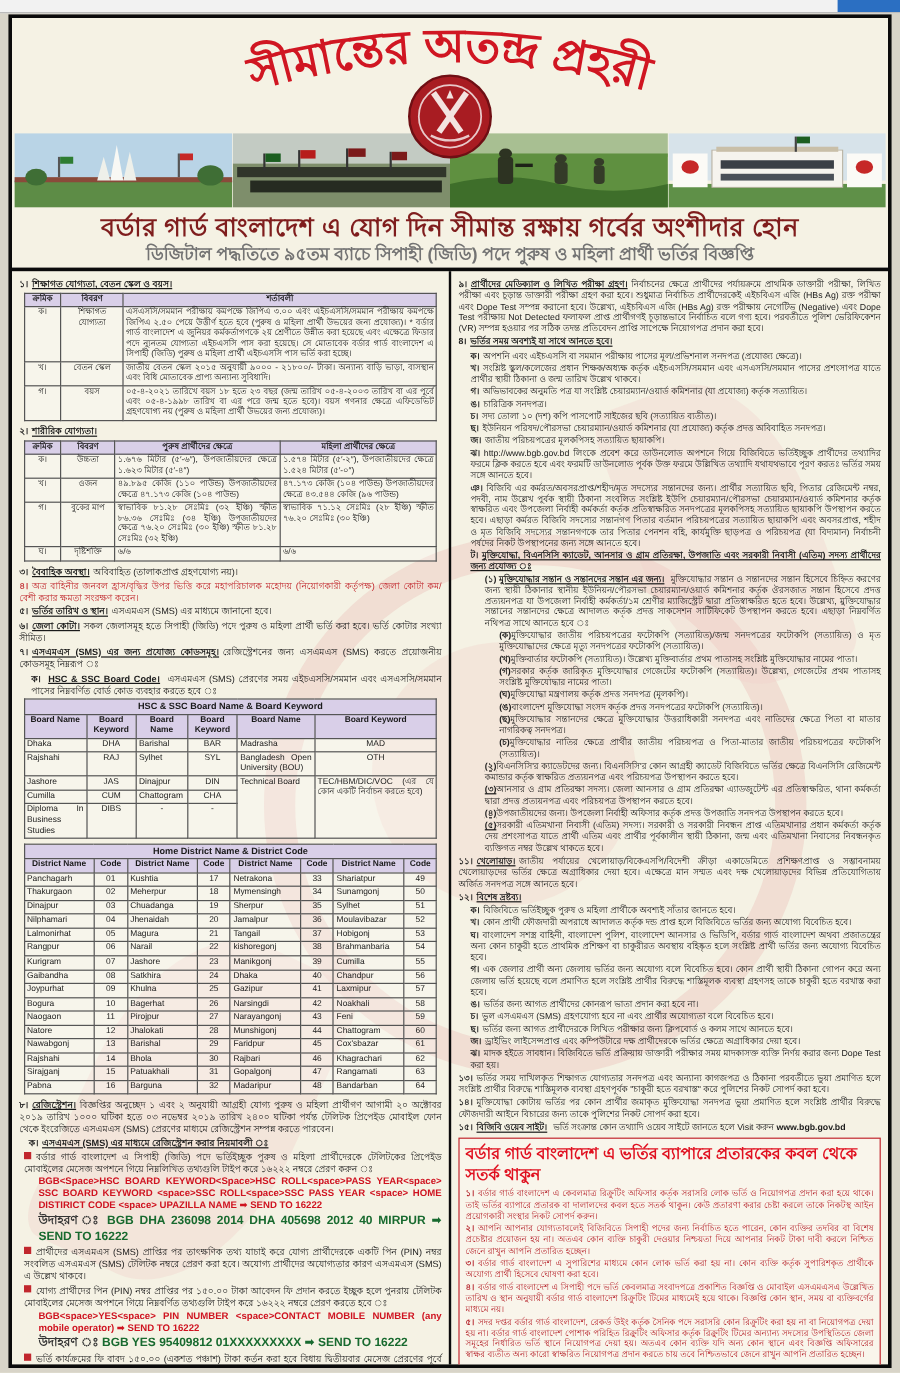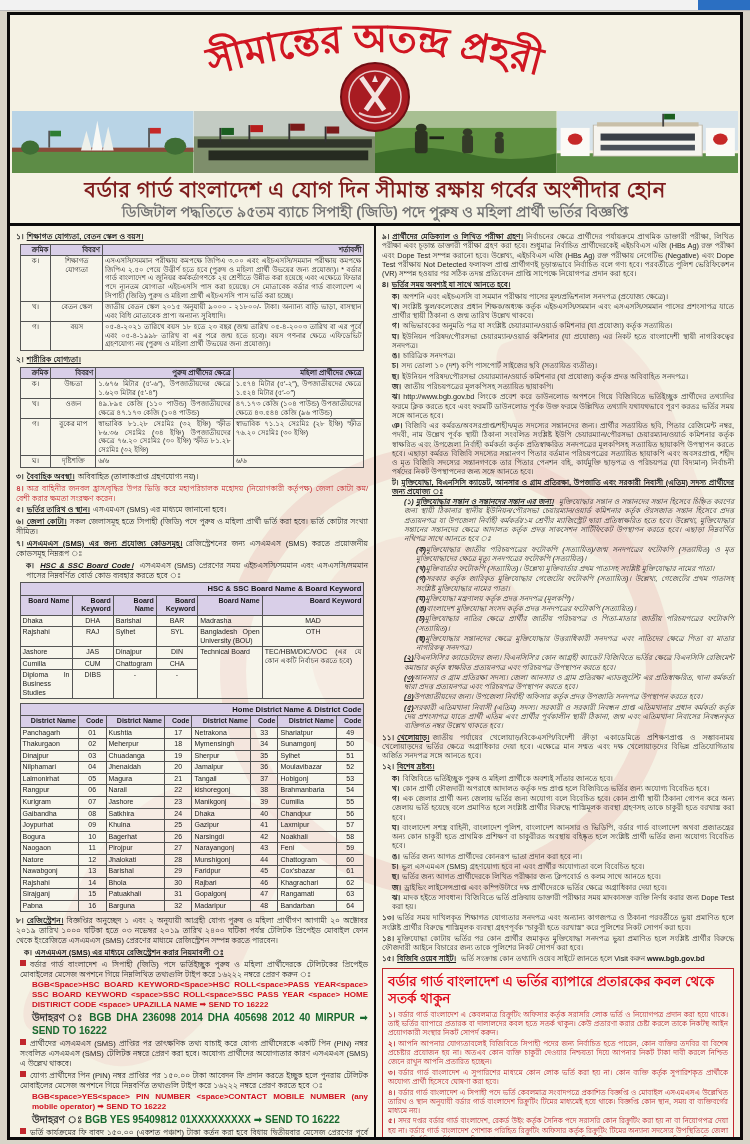--- a/index.html
+++ b/index.html
@@ -29,38 +29,38 @@
           font-weight:bold;color:#737373;z-index:2;}
   
   .cols{display:flex;position:relative;z-index:1;height:1090px;}
   .col{flex:1 1 50%;padding:4px 6px 4px 6px;font-size:7.6px;line-height:1.3;text-align:justify;}
   .col.left{border-right:2px solid #0b0b0b;}
   .col.right{font-size:7.3px;line-height:1.27;}
   .sec{margin:2px 0;}
   .num{font-weight:bold;margin-right:3px;}
   .lead{font-weight:bold;text-decoration:underline;margin-right:3px;}
   .b{font-weight:bold;} .u{text-decoration:underline;}
-  .red{color:#c1272d;} .eng{font-weight:bold;font-style:italic;}
+  .red{color:#c1272d;} .eng{font-weight:bold;}
   table{border-collapse:collapse;width:98%;margin:2px auto 4px auto;background:rgba(255,255,255,.25);}
   th,td{border:1px solid #555;padding:1px 2px;font-size:7px;line-height:1.22;vertical-align:top;}
-  th{background:#d9cfe8;font-weight:bold;text-align:right;}
+  th{background:#d9cfe8;font-weight:bold;text-align:center;}
   .ttl-row th{background:#d9cfe8;font-size:7.6px;}
   .ctr{text-align:center;}
   .codeblock{color:#cf1320;font-weight:bold;font-size:8px;line-height:1.25;margin:1px 0 1px 12px;}
   .codeblock:empty{display:none;}
   .exline{margin:1px 0 2px 12px;font-size:10px;}
   .exline:has(.ex:empty){display:none;}
   .ex-label{font-weight:bold;color:#333;}
   .ex{font-weight:bold;color:#186a2f;}
   .bullet{margin:2px 0;}
   .sq{display:inline-block;width:6px;height:6px;background:#c1272d;margin-right:4px;vertical-align:1px;}
   .blist{margin-left:4px;}
   .item{margin:1px 0 1px 10px;}
   .item .n{font-weight:bold;margin-right:3px;}
-  .subitem{margin:1px 0 1px 22px;font-style:italic;}
+  .subitem{margin:1px 0 1px 22px;}
   .warnbox{border:1.5px solid #c1272d;margin-top:4px;padding:3px 5px;background:rgba(255,250,245,.4);}
   .warn-title{text-align:left;font-size:13.5px;font-weight:bold;color:#e01020;margin:1px 0 3px 0;}
   .warn-item{color:#b5222a;font-size:7.2px;margin:1.5px 0;text-align:justify;}
   .warn-item .n{font-weight:bold;margin-right:3px;}
   a{color:inherit;text-decoration:none;font-weight:bold;}
 </style>
 </head>
 <body>
 
 <div class="topstrip">
@@ -526,23 +526,20 @@
       <div class="item">
           <span class="n">ক।</span><span>অপশনি এবং এইচএসসি বা সমমান পরীক্ষায় পাসের মূল/প্রভিশনাল সনদপত্র (প্রযোজ্য ক্ষেত্রে)।</span>
         </div>
           <div class="item">
           <span class="n">খ।</span><span>সংশ্লিষ্ট স্কুল/কলেজের প্রধান শিক্ষক/অধ্যক্ষ কর্তৃক এইচএসসি/সমমান এবং এসএসসি/সমমান পাসের প্রশংসাপত্র যাতে প্রার্থীর স্থায়ী ঠিকানা ও জন্ম তারিখ উল্লেখ থাকবে।</span>
         </div>
           <div class="item">
           <span class="n">গ।</span><span>অভিভাবকের অনুমতি পত্র যা সংশ্লিষ্ট চেয়ারম্যান/ওয়ার্ড কমিশনার (যা প্রযোজ্য) কর্তৃক সত্যায়িত।</span>
         </div>
           <div class="item">
-          <span class="n">ঘ।</span><span>ইউনিয়ন পরিষদ/পৌরসভা চেয়ারম্যান/ওয়ার্ড কমিশনার (যা প্রযোজ্য) এর নিকট হতে বাংলাদেশী স্থায়ী নাগরিকত্বের সনদপত্র।</span>
-        </div>
-          <div class="item">
           <span class="n">ঙ।</span><span>চারিত্রিক সনদপত্র।</span>
         </div>
           <div class="item">
           <span class="n">চ।</span><span>সদ্য তোলা ১০ (দশ) কপি পাসপোর্ট সাইজের ছবি (সত্যায়িত ব্যতীত)।</span>
         </div>
           <div class="item">
           <span class="n">ছ।</span><span>ইউনিয়ন পরিষদ/পৌরসভা চেয়ারম্যান/ওয়ার্ড কমিশনার (যা প্রযোজ্য) কর্তৃক প্রদত্ত অবিবাহিত সনদপত্র।</span>
         </div>
           <div class="item">
           <span class="n">জ।</span><span>জাতীয় পরিচয়পত্রের মূলকপিসহ সত্যায়িত ছায়াকপি।</span>
@@ -574,24 +571,24 @@
           <div class="subitem" style="margin-left:34px">
           <span class="n b">(গ)</span><span>সরকার কর্তৃক জারিকৃত মুক্তিযোদ্ধার গেজেটের ফটোকপি (সত্যায়িত)। উল্লেখ্য, গেজেটের প্রথম পাতাসহ সংশ্লিষ্ট মুক্তিযোদ্ধার নামের পাতা।</span>
         </div>
           <div class="subitem" style="margin-left:34px">
           <span class="n b">(ঘ)</span><span>মুক্তিযোদ্ধা মন্ত্রণালয় কর্তৃক প্রদত্ত সনদপত্র (মূলকপি)।</span>
         </div>
           <div class="subitem" style="margin-left:34px">
           <span class="n b">(ঙ)</span><span>বাংলাদেশ মুক্তিযোদ্ধা সংসদ কর্তৃক প্রদত্ত সনদপত্রের ফটোকপি (সত্যায়িত)।</span>
         </div>
           <div class="subitem" style="margin-left:34px">
+          <span class="n b">(ছ)</span><span>মুক্তিযোদ্ধার সন্তানদের ক্ষেত্রে মুক্তিযোদ্ধার উত্তরাধিকারী সনদপত্র এবং নাতিদের ক্ষেত্রে পিতা বা মাতার নাগরিকত্ব সনদপত্র।</span>
+        </div>
+          <div class="subitem" style="margin-left:34px">
           <span class="n b">(চ)</span><span>মুক্তিযোদ্ধার নাতির ক্ষেত্রে প্রার্থীর জাতীয় পরিচয়পত্র ও পিতা-মাতার জাতীয় পরিচয়পত্রের ফটোকপি (সত্যায়িত)।</span>
-        </div>
-          <div class="subitem" style="margin-left:34px">
-          <span class="n b">(ছ)</span><span>মুক্তিযোদ্ধার সন্তানদের ক্ষেত্রে মুক্তিযোদ্ধার উত্তরাধিকারী সনদপত্র এবং নাতিদের ক্ষেত্রে পিতা বা মাতার নাগরিকত্ব সনদপত্র।</span>
         </div>
         </div>
       <div>
 
       <div class="subitem">
           <span class="n b u">(২)</span><span>বিএনসিসি'র ক্যাডেটদের জন্য। বিএনসিসি'র কোন আগ্রহী ক্যাডেট বিজিবিতে ভর্তির ক্ষেত্রে বিএনসিসি রেজিমেন্ট কমান্ডার কর্তৃক স্বাক্ষরিত প্রত্যয়নপত্র এবং পরিচয়পত্র উপস্থাপন করতে হবে।</span>
         </div>
           <div class="subitem">
           <span class="n b u">(৩)</span><span>আনসার ও গ্রাম প্রতিরক্ষা সদস্য। জেলা আনসার ও গ্রাম প্রতিরক্ষা এ্যাডজুটেন্ট এর প্রতিস্বাক্ষরিত, থানা কর্মকর্তা দ্বারা প্রদত্ত প্রত্যয়নপত্র এবং পরিচয়পত্র উপস্থাপন করতে হবে।</span>
         </div>
@@ -612,24 +609,24 @@
       </div>
       <div>
 
       <div class="item">
           <span class="n">ক।</span><span>বিজিবিতে ভর্তিইচ্ছুক পুরুষ ও মহিলা প্রার্থীকে অবশ্যই সাঁতার জানতে হবে।</span>
         </div>
           <div class="item">
           <span class="n">খ।</span><span>কোন প্রার্থী ফৌজদারী অপরাধে আদালত কর্তৃক দন্ড প্রাপ্ত হলে বিজিবিতে ভর্তির জন্য অযোগ্য বিবেচিত হবে।</span>
         </div>
           <div class="item">
+          <span class="n">ঘ।</span><span>বাংলাদেশ সশস্ত্র বাহিনী, বাংলাদেশ পুলিশ, বাংলাদেশ আনসার ও ভিডিপি, বর্ডার গার্ড বাংলাদেশ অথবা প্রজাতন্ত্রের অন্য কোন চাকুরী হতে প্রাথমিক প্রশিক্ষণ বা চাকুরীরত অবস্থায় বহিষ্কৃত হলে সংশ্লিষ্ট প্রার্থী ভর্তির জন্য অযোগ্য বিবেচিত হবে।</span>
+        </div>
+          <div class="item">
           <span class="n">গ।</span><span>এক জেলার প্রার্থী অন্য জেলায় ভর্তির জন্য অযোগ্য বলে বিবেচিত হবে। কোন প্রার্থী স্থায়ী ঠিকানা গোপন করে অন্য জেলায় ভর্তি হয়েছে বলে প্রমাণিত হলে সংশ্লিষ্ট প্রার্থীর বিরুদ্ধে শাস্তিমূলক ব্যবস্থা গ্রহণসহ তাকে চাকুরী হতে বরখাস্ত করা হবে।</span>
-        </div>
-          <div class="item">
-          <span class="n">ঘ।</span><span>বাংলাদেশ সশস্ত্র বাহিনী, বাংলাদেশ পুলিশ, বাংলাদেশ আনসার ও ভিডিপি, বর্ডার গার্ড বাংলাদেশ অথবা প্রজাতন্ত্রের অন্য কোন চাকুরী হতে প্রাথমিক প্রশিক্ষণ বা চাকুরীরত অবস্থায় বহিষ্কৃত হলে সংশ্লিষ্ট প্রার্থী ভর্তির জন্য অযোগ্য বিবেচিত হবে।</span>
         </div>
           <div class="item">
           <span class="n">ঙ।</span><span>ভর্তির জন্য আগত প্রার্থীদের কোনরূপ ভাতা প্রদান করা হবে না।</span>
         </div>
           <div class="item">
           <span class="n">চ।</span><span>ভুল এসএমএস (SMS) গ্রহণযোগ্য হবে না এবং প্রার্থীর অযোগ্যতা বলে বিবেচিত হবে।</span>
         </div>
           <div class="item">
           <span class="n">ছ।</span><span>ভর্তির জন্য আগত প্রার্থীদেরকে লিখিত পরীক্ষার জন্য ক্লিপবোর্ড ও কলম সাথে আনতে হবে।</span>
         </div>

